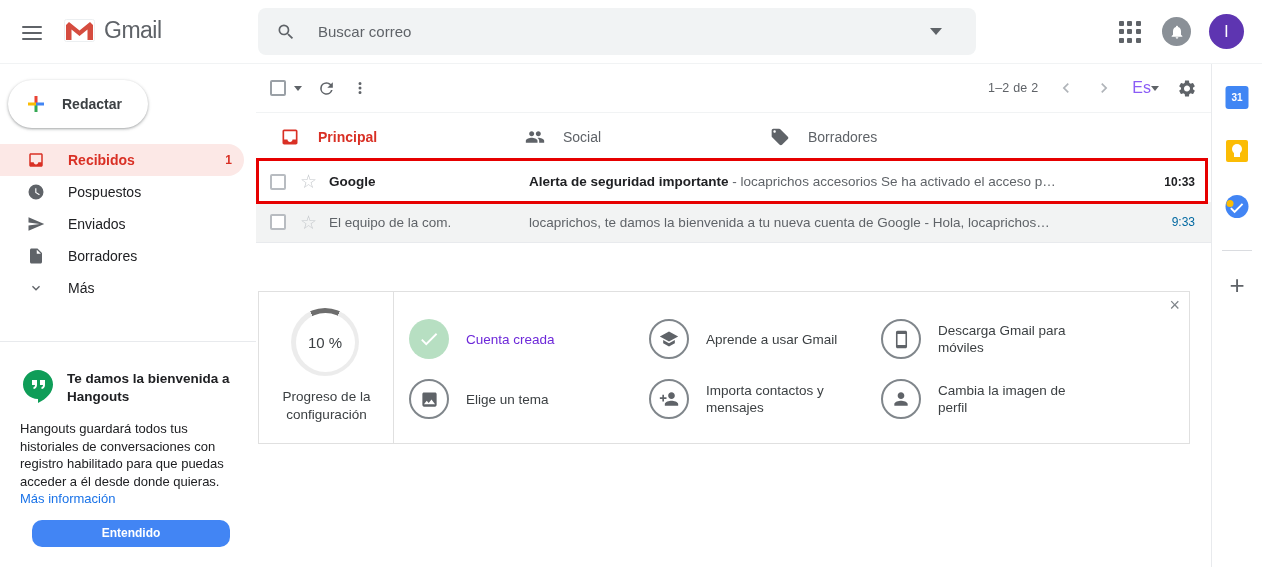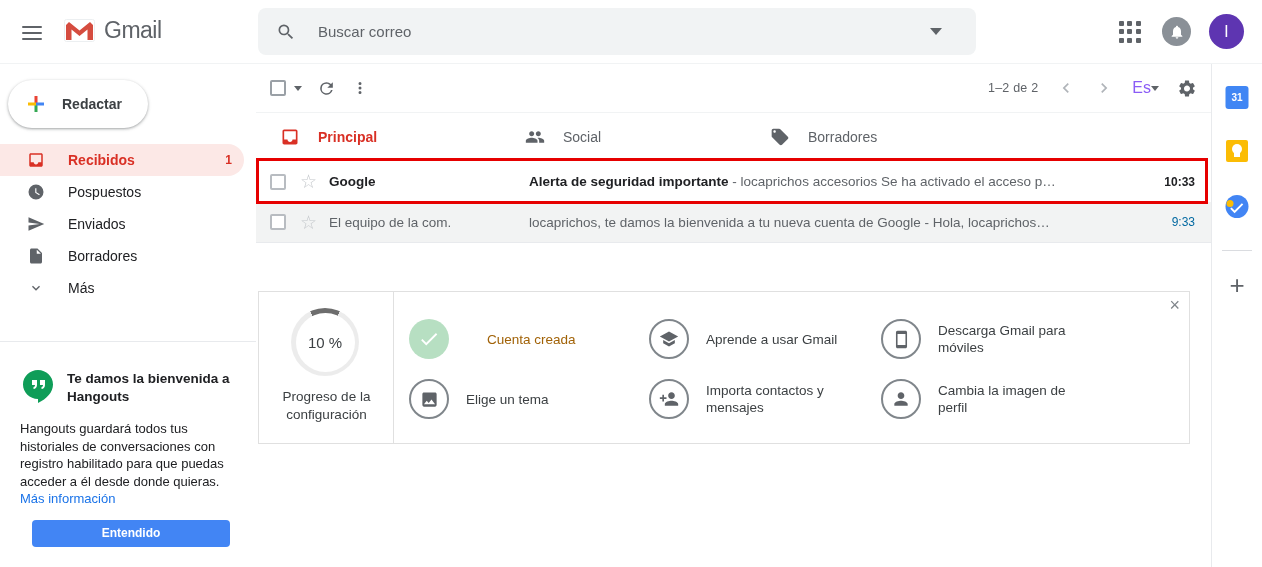--- a/index.html
+++ b/index.html
@@ -29,21 +29,21 @@
   .nav-item { height:32px; display:flex; align-items:center; padding-left:26px; border-radius:0 16px 16px 0; margin-right:12px; font-size:14px; color:#202124; cursor:pointer; }
   .nav-item .nav-ic { width:20px; height:20px; margin-right:22px; display:flex; align-items:center; justify-content:center; }
   .nav-item.active { background:#fce8e6; color:#d93025; font-weight:bold; }
   .nav-item .count { margin-left:auto; margin-right:12px; font-size:12px; font-weight:bold; color:#d93025; }
   .sb-divider { position:absolute; left:0; top:277px; width:256px; height:1px; background:#e8eaed; }
   .hangouts { position:absolute; left:0; top:296px; width:256px; }
   .hg-head { display:flex; gap:11px; padding:8px 20px 0 20px; }
   .hg-title { font-size:13.5px; font-weight:bold; color:#202124; line-height:18px; padding-top:2px; }
   .hg-body { padding:14px 18px 0 20px; font-size:13px; line-height:17.5px; color:#202124; }
   .hg-link { color:#1a73e8; cursor:pointer; text-decoration:none; }
-  .hg-btn { display:block; margin:12px auto 0 32px; width:198px; height:27px; background:#4285f4; color:#fff; border:none; border-radius:4px; font-size:12px; font-weight:bold; cursor:pointer; font-family:"Liberation Sans",sans-serif; }
+  .hg-btn { display:block; margin:12px auto 0 32px; width:198px; height:27px; background:#4285f4; color:#fff; border:none; border-radius:10px; font-size:12px; font-weight:bold; cursor:pointer; font-family:"Liberation Sans",sans-serif; }
 
   
   .toolbar { position:absolute; left:256px; top:64px; width:955px; height:49px; border-bottom:1px solid #f1f3f4; }
   .tb-left { position:absolute; left:14px; top:0; height:48px; display:flex; align-items:center; gap:14px; }
   .sel-box { width:16px; height:16px; border:2px solid #9aa0a6; border-radius:2px; cursor:pointer; }
   .sel-caret { width:0; height:0; border-left:4px solid transparent; border-right:4px solid transparent; border-top:5px solid #5f6368; margin-left:-6px; cursor:pointer; }
   .tb-ic { width:20px; height:20px; display:flex; align-items:center; justify-content:center; cursor:pointer; }
   .tb-right { position:absolute; right:14px; top:0; height:48px; display:flex; align-items:center; gap:18px; }
   .pag { font-size:12.5px; color:#5f6368; letter-spacing:.2px; cursor:pointer; }
   .lang { display:flex; align-items:center; font-size:16px; color:#8b5cf6; cursor:pointer; }
@@ -73,21 +73,21 @@
   
   .panel { position:absolute; left:258px; top:291px; width:932px; height:153px; border:1px solid #e0e0e0; background:#fff; }
   .panel-left { position:absolute; left:0; top:0; width:135px; height:151px; border-right:1px solid #e0e0e0; }
   .prog-ring { position:absolute; left:32px; top:16px; width:68px; height:68px; border-radius:50%; background:conic-gradient(from -26deg, #6d6d6d 0deg 52deg, #ececec 52deg 360deg); display:flex; align-items:center; justify-content:center; }
   .prog-inner { width:59px; height:59px; border-radius:50%; background:#fff; display:flex; align-items:center; justify-content:center; font-size:15px; color:#3c4043; }
   .prog-label { position:absolute; left:0; top:96px; width:135px; text-align:center; font-size:13.5px; line-height:18px; color:#3c4043; }
   .p-item { position:absolute; display:flex; align-items:center; gap:17px; height:40px; cursor:pointer; }
   .p-circle { width:40px; height:40px; border-radius:50%; border:2px solid #80868b; display:flex; align-items:center; justify-content:center; flex:none; }
   .p-circle.done { background:#b7dfc2; border:none; }
   .p-label { font-size:13.5px; line-height:17px; color:#3c4043; max-width:150px; }
-  .p-label.muted { color:#a16207;margin-left:21px; }
+  .p-label.muted { color:#6d28d9; }
   .panel-close { position:absolute; right:9px; top:4px; font-size:18px; color:#80868b; cursor:pointer; line-height:1; }
 
   
   .rail { position:absolute; left:1211px; top:64px; width:51px; height:503px; border-left:1px solid #e8eaed; background:#fff; }
   .rail-ic { position:absolute; left:50%; transform:translateX(-50%); cursor:pointer; }
   .cal-ic { top:22px; width:23px; height:23px; background:#4086f4; border-radius:3px; color:#fff; font-size:10px; font-weight:bold; display:flex; align-items:center; justify-content:center; }
   .keep-ic { top:76px; width:22px; height:22px; background:#fbbc04; border-radius:2px; position:absolute; }
   .keep-bulb { position:absolute; left:6px; top:4px; width:10px; height:10px; border-radius:50%; background:#fff; }
   .keep-base { position:absolute; left:8px; top:13px; width:6px; height:4px; background:#fff; }
   .tasks-ic { top:131px; width:23px; height:23px; background:#4285f4; border-radius:50%; position:absolute; }

